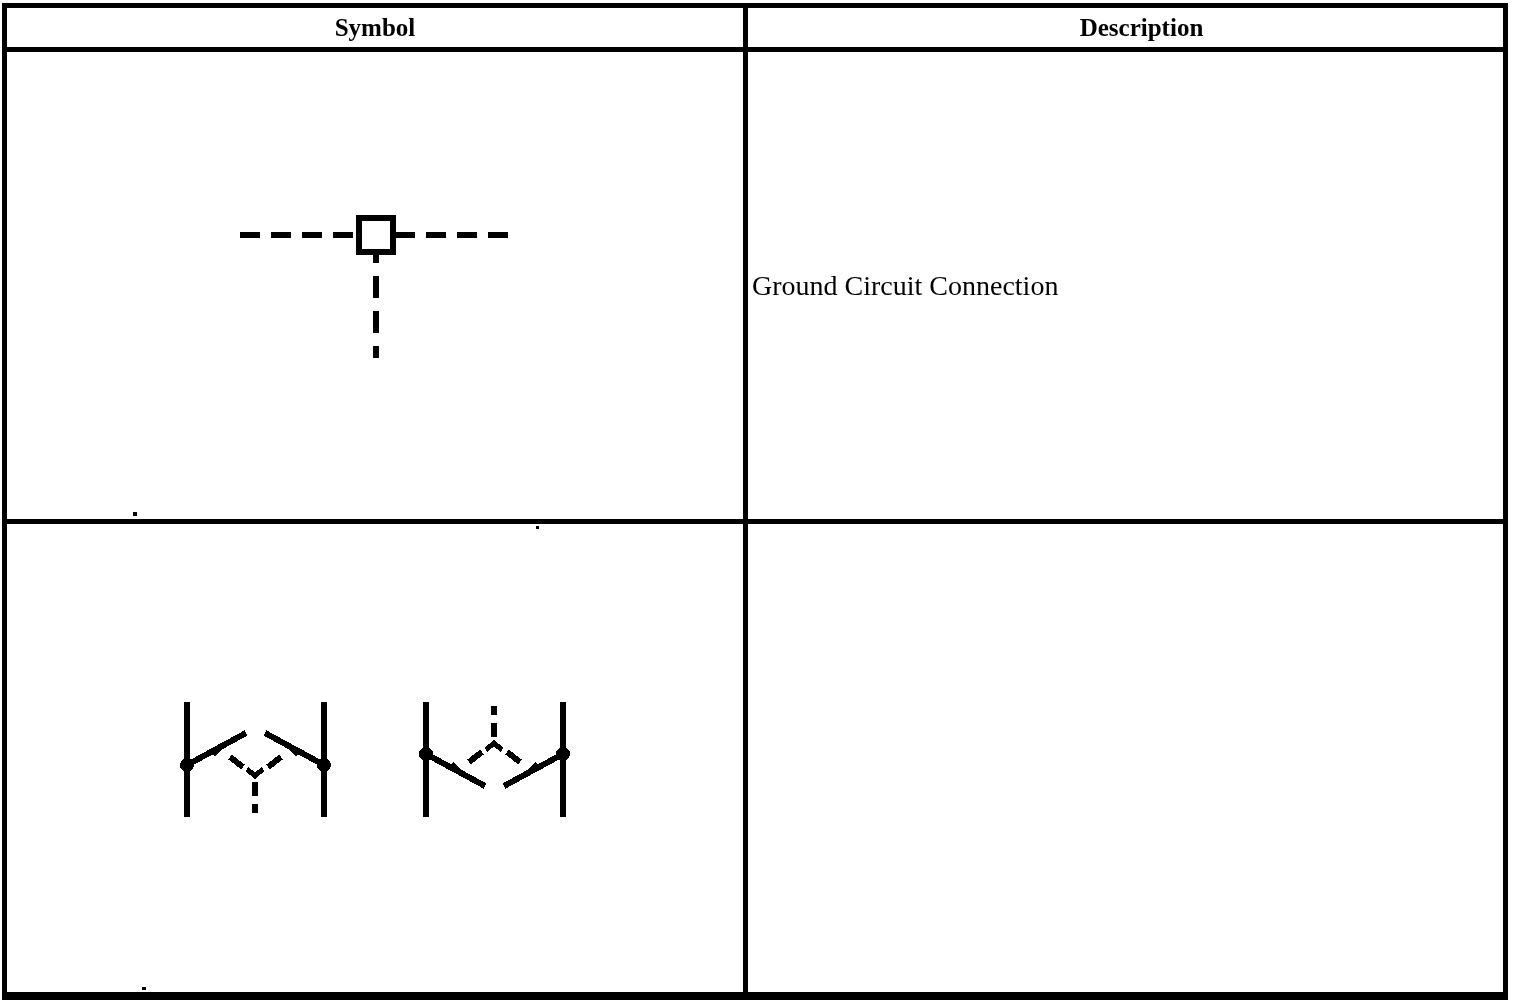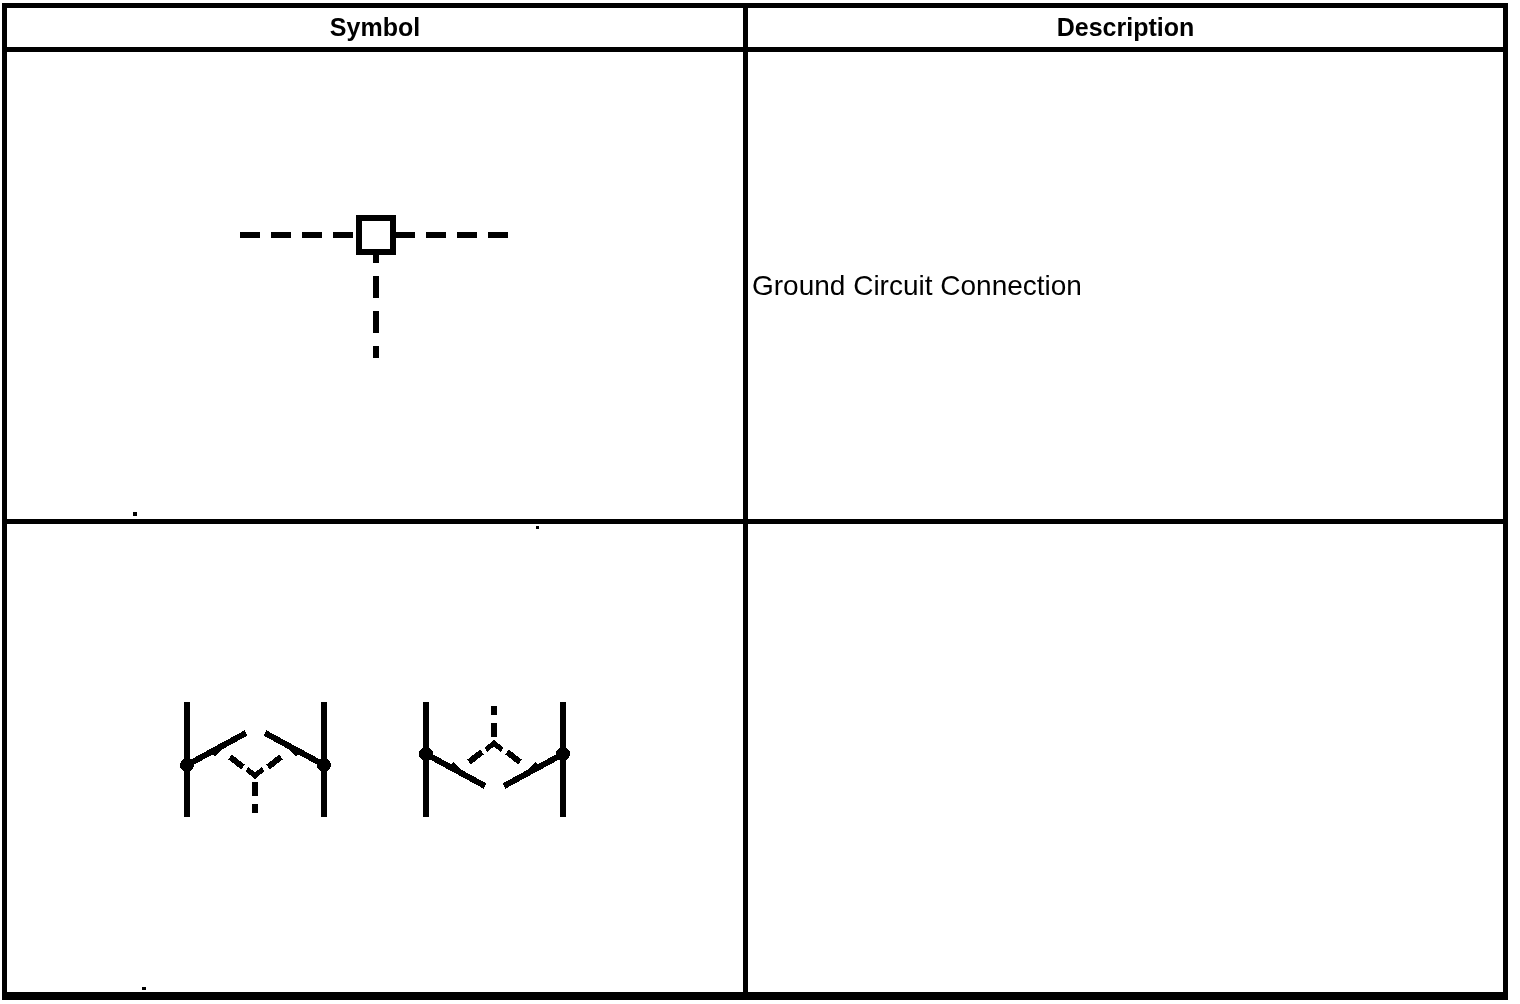--- a/index.html
+++ b/index.html
@@ -8,21 +8,21 @@
     background: #ffffff;
   }
   body {
     width: 1520px;
     height: 1004px;
     position: relative;
     font-family: "Liberation Sans", sans-serif;
     color: #000000;
     overflow: hidden;
   }
-  .abs { position: absolute; }
+  .abs { position: absolute; font-family: Liberation Serif, serif; }
   .rule { position: absolute; background: #000000; }
   .header-cell {
     position: absolute;
     display: flex;
     align-items: center;
     justify-content: center;
     font-weight: bold;
     font-size: 25px;
     letter-spacing: 0px;
   }
@@ -48,21 +48,21 @@
   <div class="rule" style="left:2px; top:3px; width:5px; height:997px;"></div>
   <div class="rule" style="left:1503px; top:3px; width:5px; height:997px;"></div>
 
   <div class="rule" style="left:2px; top:47px; width:1506px; height:5px;"></div>
   <div class="rule" style="left:2px; top:519px; width:1506px; height:5px;"></div>
   <div class="rule" style="left:743px; top:3px; width:5px; height:997px;"></div>
 
   <div class="header-cell" style="left:7px; top:8px; width:736px; height:39px;">
     <span>Symbol</span>
   </div>
-  <div class="header-cell" style="left:748px; top:8px; width:755px; height:39px;">
+  <div class="header-cell" style="left:748px; top:8px; width:755px; height:39px;padding-left:16px;">
     <span>Description</span>
   </div>
 
   <svg class="symbol-svg" style="left:7px; top:52px;" width="736" height="467" viewBox="7 52 736 467" xmlns="http://www.w3.org/2000/svg">
 
     <line x1="240" y1="235" x2="512" y2="235" stroke="#000" stroke-width="6" stroke-dasharray="20 11"></line>
 
     <rect x="359" y="218" width="34" height="34" fill="#ffffff" stroke="#000" stroke-width="6"></rect>
 
     <line x1="376" y1="255" x2="376" y2="358" stroke="#000" stroke-width="6" stroke-dasharray="8 13 22 13 22 13 12"></line>

